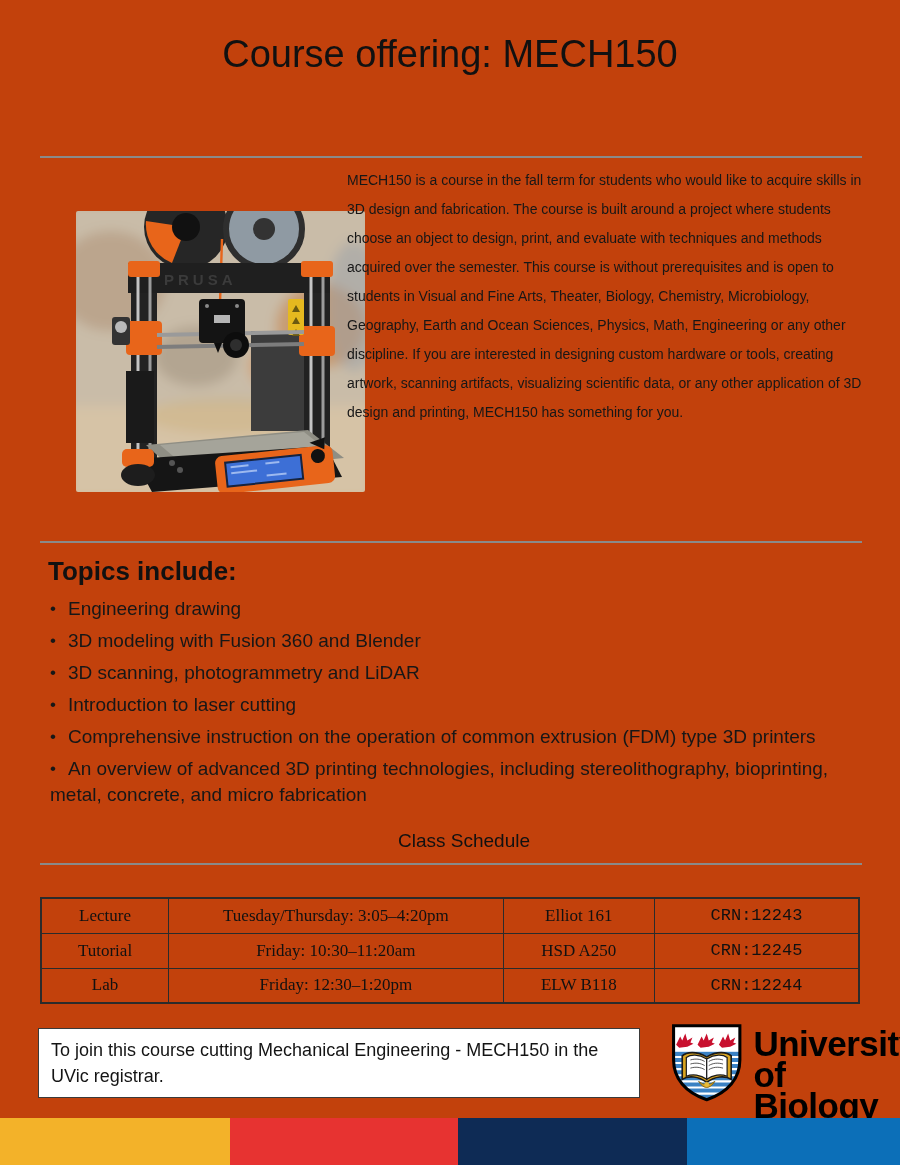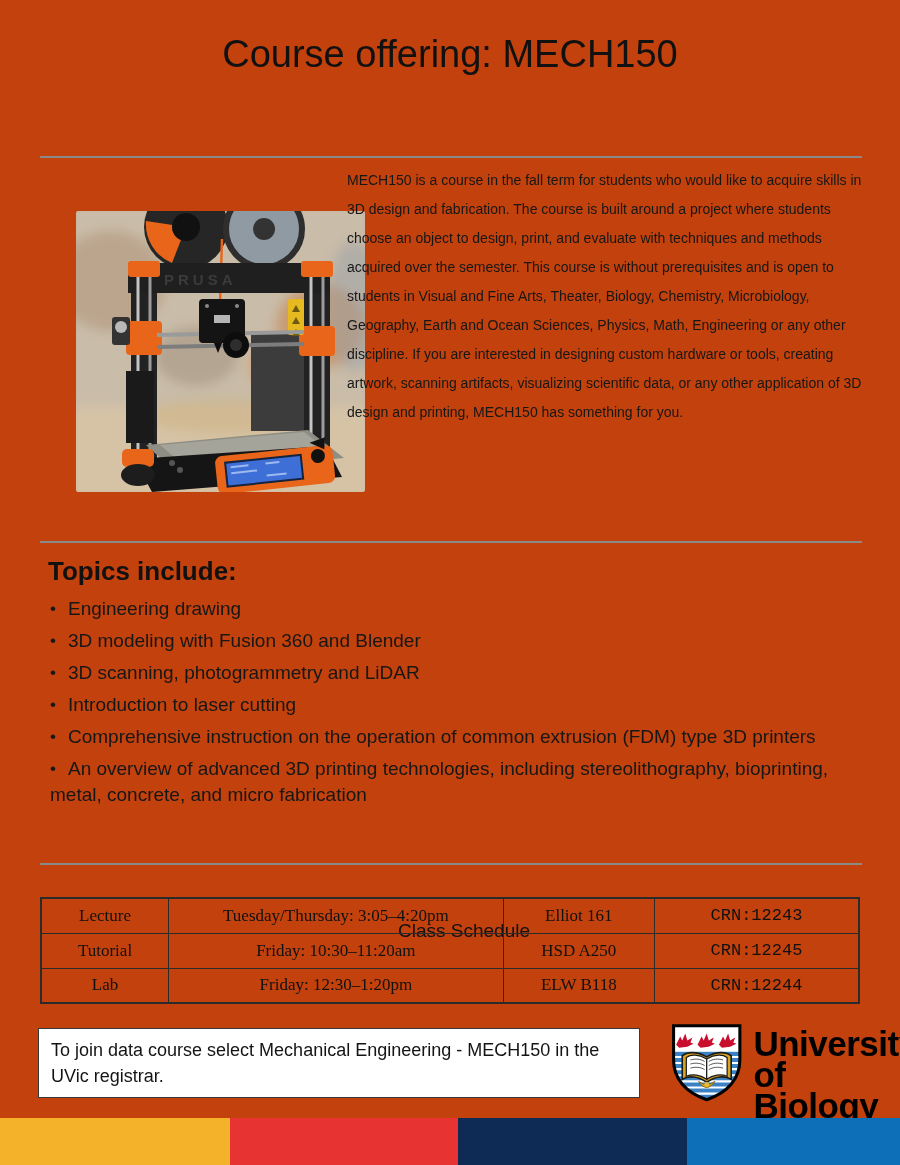--- a/index.html
+++ b/index.html
@@ -22,21 +22,21 @@
   .photo { position:absolute; left:40px; top:211px; width:289px; height:281px; border-radius:2px; overflow:hidden;margin-left:36px; }
 
   .intro { position:absolute; left:347px; top:166px; width:522px;
            font-size:14px; line-height:29px; color:#171717; }
 
   .topics-heading { position:absolute; left:48px; top:556px; font-size:26px; color:#111; }
   .topics-list { position:absolute; left:50px; top:596px; width:812px; font-size:19px; line-height:26px; color:#171717; }
   .topic-item { margin-bottom:6px; }
   .topic-item .bullet { display:inline-block; margin-right:12px; font-size:17px; vertical-align:1px; }
 
-  .schedule-heading { position:absolute; top:920px; left:0; width:100%; text-align:center; font-size:19px; color:#111;padding-left:28px; }
+  .schedule-heading { position:absolute; top:830px; left:0; width:100%; text-align:center; font-size:19px; color:#111;padding-left:28px; }
   .schedule-table { position:absolute; left:40px; top:897px; width:820px; border-collapse:collapse;
                     font-family:"Liberation Serif", serif; font-size:17px; color:#111; }
   .schedule-table td { border:1.5px solid #2b2b2b; height:35px; text-align:center; vertical-align:middle; padding:0 4px; }
   .schedule-table { border:2px solid #2b2b2b; }
   .col-type { width:15.6%; } .col-time { width:40.9%; } .col-room { width:18.5%; } .col-crn { width:25%;font-family:Liberation Mono, monospace; }
 
   .join-box { position:absolute; left:38px; top:1028px; width:602px; min-height:66px;
               border:1.5px solid #3a3a3a; padding:8px 12px; font-size:18px; line-height:26px; color:#141414; background:#fff; }
 
   .logo { position:absolute; left:670px; top:1022px; display:flex; align-items:flex-start; }
@@ -177,21 +177,21 @@
       </tr>
       <tr>
         <td class="col-type">Lab</td>
         <td class="col-time">Friday: 12:30–1:20pm</td>
         <td class="col-room">ELW B118</td>
         <td class="col-crn">CRN:12244</td>
       </tr>
     </tbody>
   </table>
 
-  <div class="join-box">To join data course select Mechanical Engineering - MECH150 in the UVic registrar.</div>
+  <div class="join-box">To join this course cutting Mechanical Engineering - MECH150 in the UVic registrar.</div>
 
   <div class="logo">
     <svg class="logo-shield" viewBox="0 0 72 78" xmlns="http://www.w3.org/2000/svg">
       <defs>
         <clipPath id="shieldclip">
           <path d="M36 76 C15 69 3.5 55 3.5 37 L3.5 3.5 L68.5 3.5 L68.5 37 C68.5 55 57 69 36 76 Z"></path>
         </clipPath>
       </defs>
       <g clip-path="url(#shieldclip)">
         <rect x="0" y="0" width="72" height="78" fill="#3b82c4"></rect>

